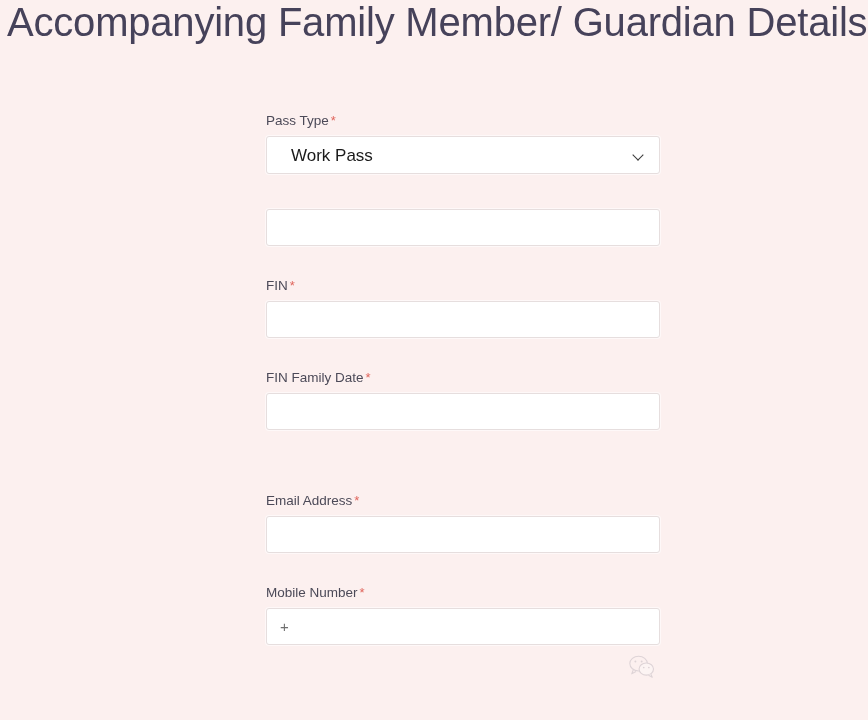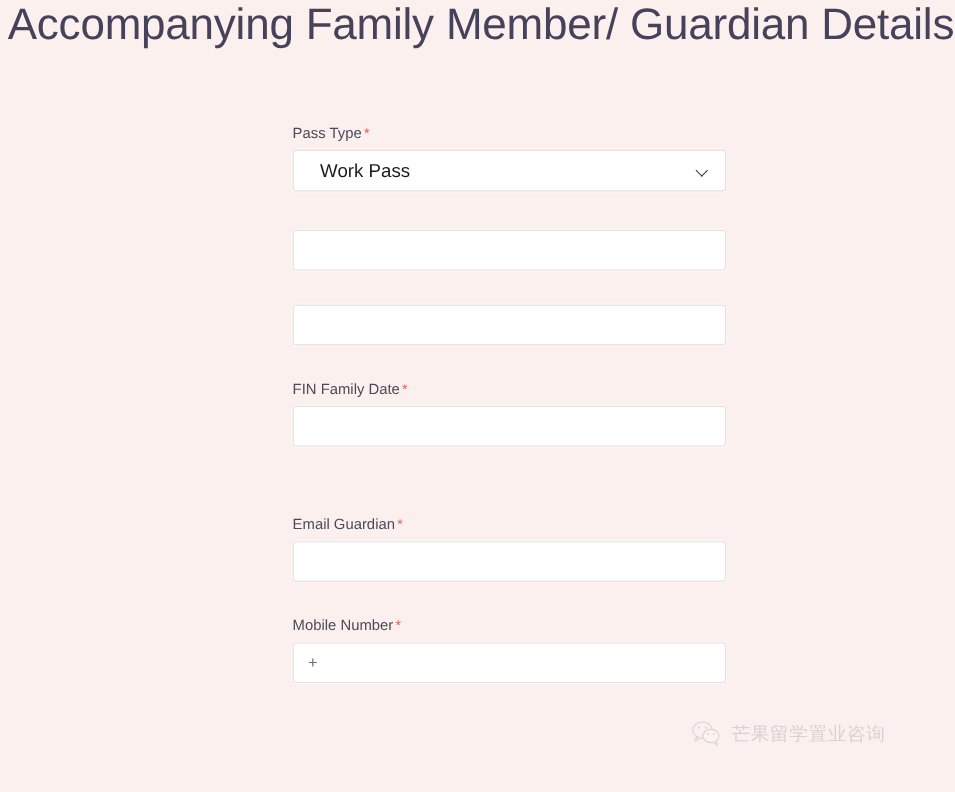--- a/index.html
+++ b/index.html
@@ -168,40 +168,43 @@
 
   <div class="gap-1"></div>
 
   <div class="field">
     <div class="input-box"></div>
   </div>
 
   <div class="gap-2"></div>
 
   <div class="field">
+    <div class="field-label">
+      <span>FIN</span><span class="req-star">*</span>
+    </div>
     <div class="input-box"></div>
   </div>
 
   <div class="gap-2"></div>
 
   <div class="field">
     <div class="field-label">
       <span>FIN Family Date</span><span class="req-star">*</span>
     </div>
     <div class="input-box"></div>
   </div>
 
   <div class="gap-2"></div>
 
 
   <div class="gap-2"></div>
 
   <div class="field">
     <div class="field-label">
-      <span>Email Guardian</span><span class="req-star">*</span>
+      <span>Email Address</span><span class="req-star">*</span>
     </div>
     <div class="input-box"></div>
   </div>
 
   <div class="gap-2"></div>
 
   <div class="field">
     <div class="field-label">
       <span>Mobile Number</span><span class="req-star">*</span>
     </div>
@@ -216,14 +219,13 @@
   <svg class="wm-logo" viewBox="0 0 32 28">
     <ellipse cx="12" cy="10" rx="10.2" ry="8.6" fill="none" stroke="#9a94a0" stroke-width="1.3"></ellipse>
     <path d="M6 17 L4 22 L9 19.2" fill="none" stroke="#9a94a0" stroke-width="1.3" stroke-linejoin="round"></path>
     <circle cx="8.3" cy="7.6" r="1.15" fill="#9a94a0"></circle>
     <circle cx="15.6" cy="7.6" r="1.15" fill="#9a94a0"></circle>
     <ellipse cx="21" cy="16.4" rx="8.4" ry="7.1" fill="#ffffff" stroke="#9a94a0" stroke-width="1.3"></ellipse>
     <path d="M26.2 22 L28 26 L23.6 23.6" fill="#ffffff" stroke="#9a94a0" stroke-width="1.3" stroke-linejoin="round"></path>
     <circle cx="18" cy="14.6" r="1.0" fill="#9a94a0"></circle>
     <circle cx="24" cy="14.6" r="1.0" fill="#9a94a0"></circle>
   </svg>
-  <span class="wm-text">芒果留学置业咨询</span>
 </div>
 
 </body></html>

